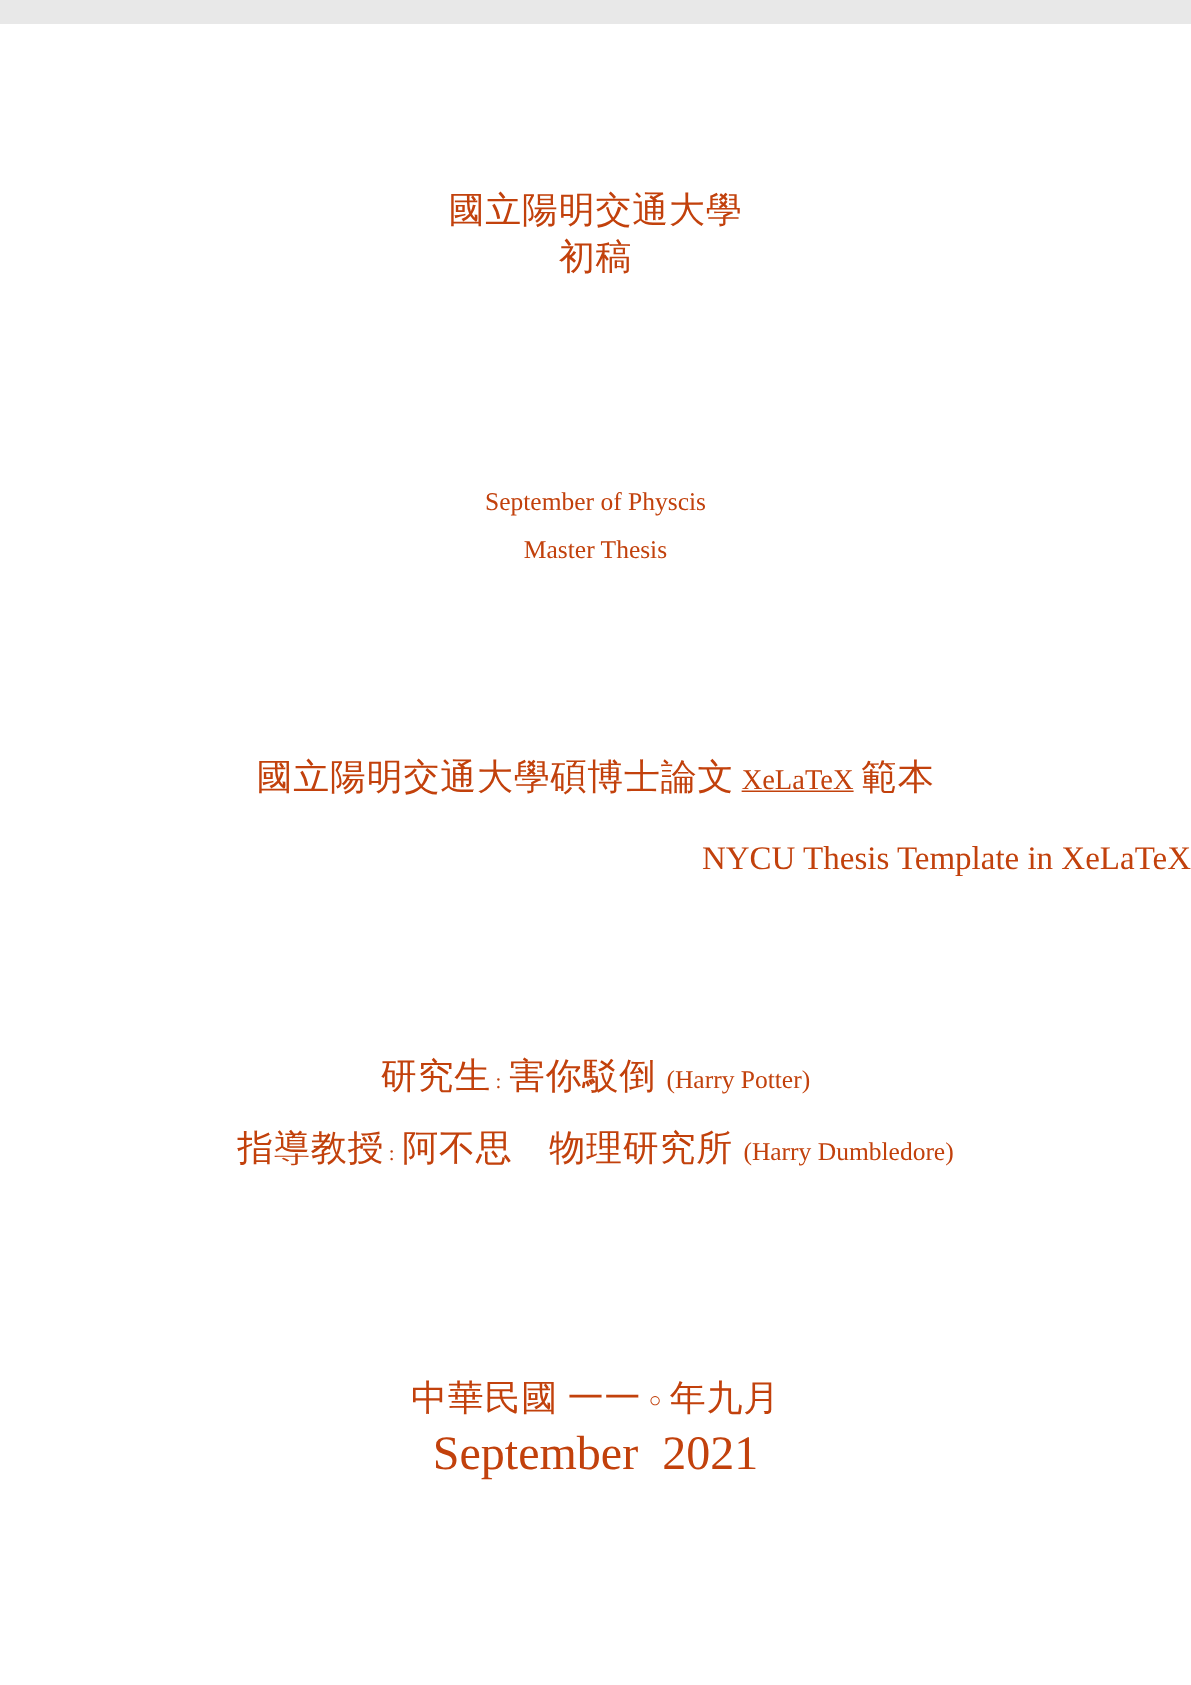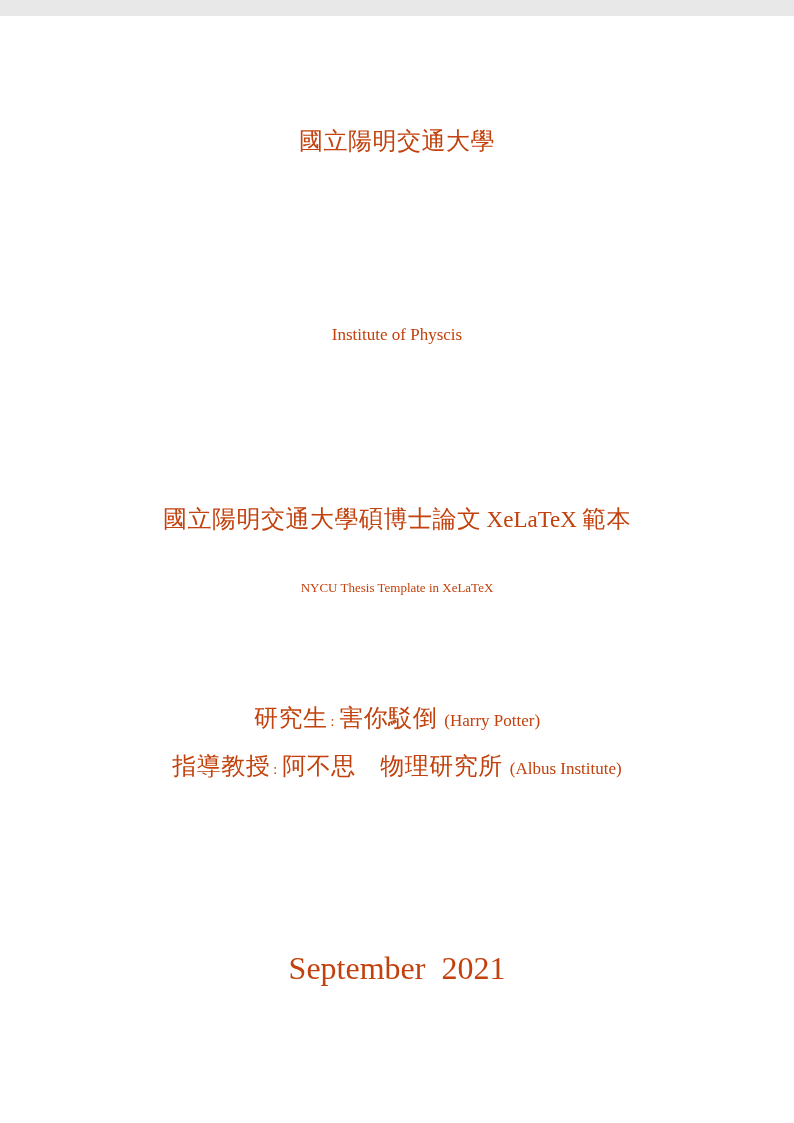--- a/index.html
+++ b/index.html
@@ -37,29 +37,31 @@
     line-height: 32px;
   }
   
   .thesis-title {
     top: 486px;
     font-size: 24px;
     line-height: 34px;
     letter-spacing: 0.5px;
   }
   .title-latin {
-    font-size: 23px;
+    font-size: 19px;
     letter-spacing: 0;
     margin: 0 5px;
+    text-decoration: underline;
   }
   
   .thesis-subtitle {
-    top: 560px;
-    font-size: 13px;
+    top: 544px;
+    font-size: 22px;
     line-height: 24px;
+    text-align: right;
   }
   
   .authors {
     top: 680px;
     font-size: 24px;
     line-height: 44px;
     letter-spacing: 0.5px;
   }
   .colon {
     font-size: 14px;
@@ -90,37 +92,42 @@
     white-space: pre;
   }
 </style>
 </head>
 <body>
 
 <div class="page">
 
   <div class="abs-block cjk-header">
     <div>國立陽明交通大學</div>
+    <div>初稿</div>
   </div>
 
   <div class="abs-block en-header">
-    <div>Institute of Physcis</div>
+    <div>September of Physcis</div>
+    <div>Master Thesis</div>
   </div>
 
   <div class="abs-block thesis-title">
     <span>國立陽明交通大學碩博士論文</span><span class="title-latin">XeLaTeX</span><span>範本</span>
   </div>
 
   <div class="abs-block thesis-subtitle">NYCU Thesis Template in XeLaTeX</div>
 
   <div class="abs-block authors">
     <div>
       <span>研究生</span><span class="colon">:</span><span>害你駁倒</span><span class="latin-name">(Harry Potter)</span>
     </div>
     <div>
-      <span>指導教授</span><span class="colon">:</span><span>阿不思　物理研究所</span><span class="latin-name">(Albus Institute)</span>
+      <span>指導教授</span><span class="colon">:</span><span>阿不思　物理研究所</span><span class="latin-name">(Harry Dumbledore)</span>
     </div>
   </div>
 
+  <div class="abs-block roc-date">
+    <span>中華民國 一一</span><span class="roc-circle">○</span><span>年九月</span>
+  </div>
 
   <div class="abs-block gregorian-date">September  2021</div>
 
 </div>
 
 </body></html>

